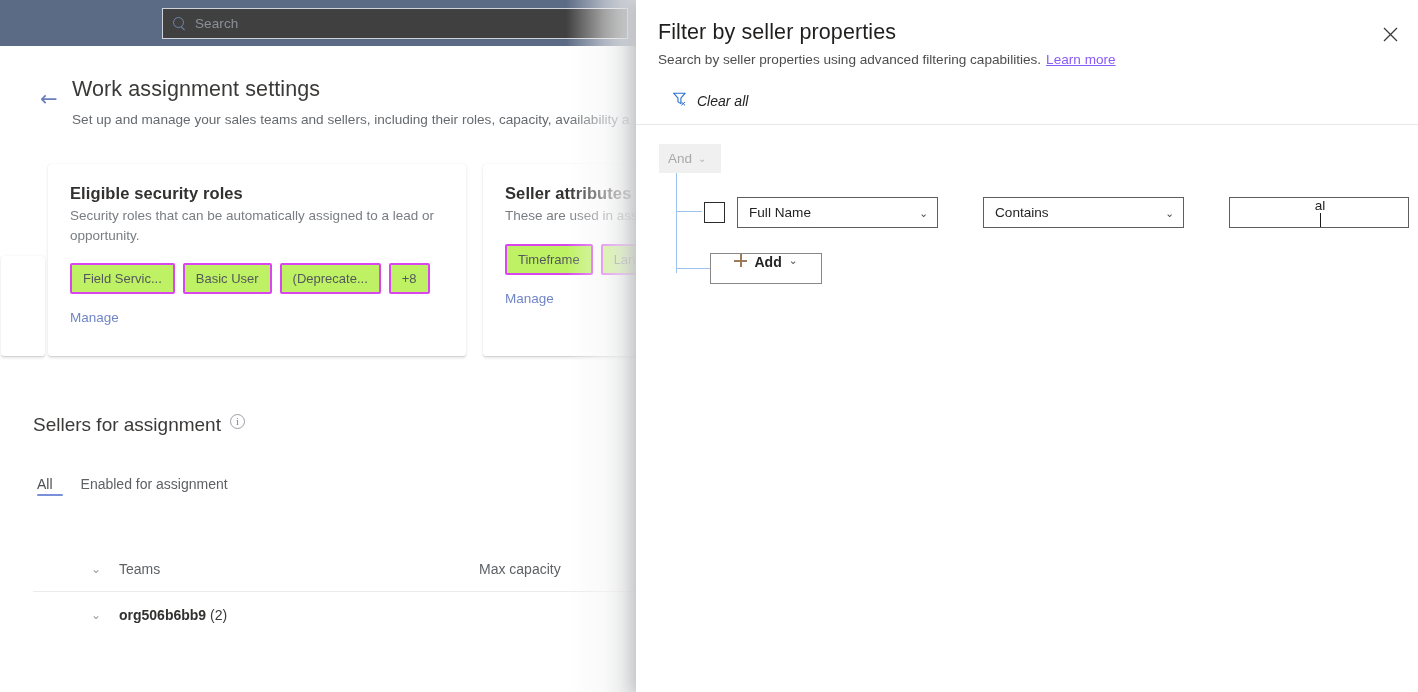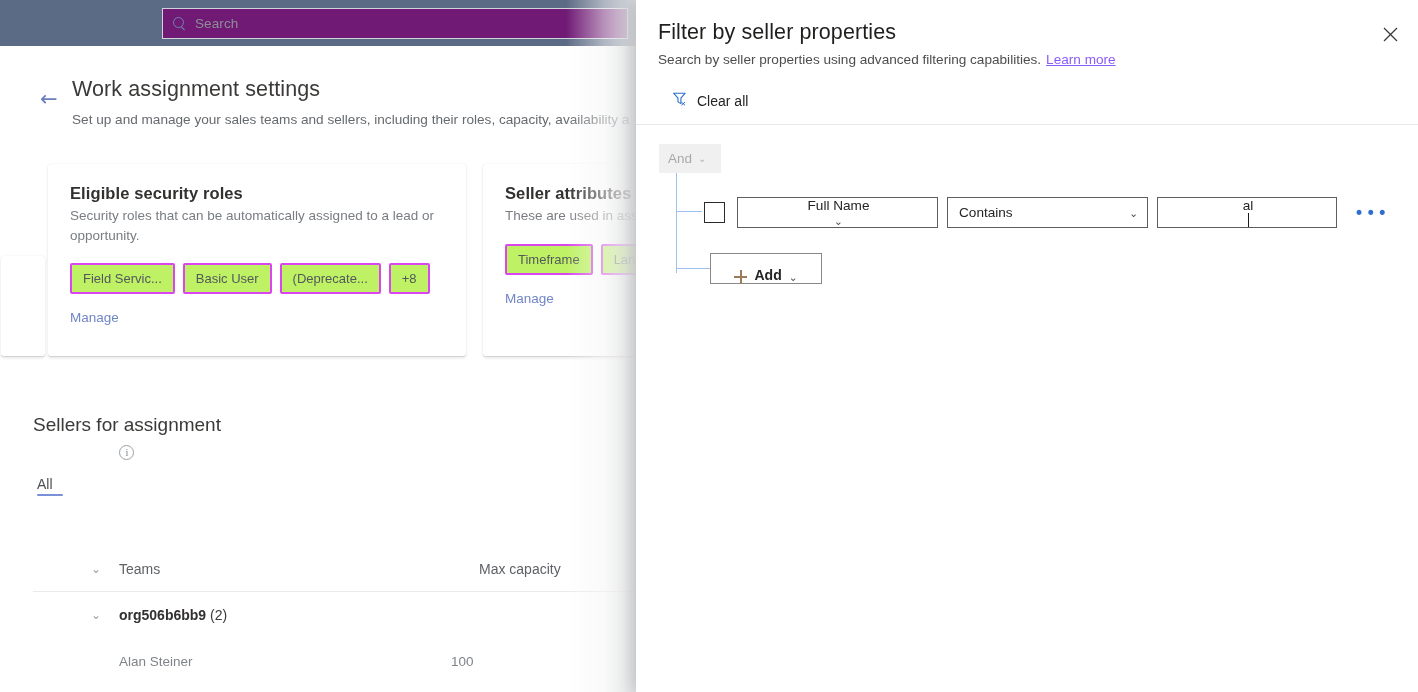--- a/index.html
+++ b/index.html
@@ -23,21 +23,21 @@
   }
 
   .topbar {
     position: absolute; left: 0; top: 0;
     width: 700px; height: 46px;
     background: #5c6b85;
   }
   .topbar-search {
     position: absolute; left: 162px; top: 8px;
     width: 466px; height: 31px;
-    background: #701a75;
+    background: #404040;
     display: flex; align-items: center;
     padding-left: 10px;
     border: 1px solid #cfd4da;
   }
   .search-icon {
     width: 14px; height: 14px;
     position: relative;
     margin-right: 8px;
     flex: 0 0 auto;
   }
@@ -110,21 +110,21 @@
     display: inline-block;
     margin-top: 16px;
     font-size: 13.5px;
     color: #7186c7;
     cursor: pointer;
   }
 
   
   .sellers-head {
     position: absolute; left: 33px; top: 368px;
-    display: flex; align-items: center; gap: 9px; flex-direction: column;
+    display: flex; gap: 9px;
   }
   .sellers-title { font-size: 19px; color: #3b3a39; font-weight: 400; }
   .info-icon {
     width: 15px; height: 15px; border-radius: 50%;
     border: 1.2px solid #9aa0a6;
     color: #80868b; font-size: 10.5px; line-height: 13px;
     text-align: center; font-family: "Liberation Serif", serif;
     cursor: pointer;
   }
 
@@ -186,21 +186,21 @@
   .panel-close svg { display: block; }
   .panel-sub {
     position: absolute; left: 22px; top: 52px;
     font-size: 13.6px; color: #4d4d4d;
   }
   .panel-sub .lnk { color: #8b5cf6; text-decoration: underline; margin-left: 5px; cursor: pointer; }
 
   .clear-all {
     position: absolute; left: 32px; top: 88px;
     display: flex; align-items: center; gap: 9px;
-    cursor: pointer; padding: 3px 4px;
+    cursor: pointer; padding: 3px 4px; font-style: italic;
   }
   .clear-all-label { font-size: 14px; color: #242424; }
   .divider {
     position: absolute; left: 0; top: 124px; width: 782px; height: 1px;
     background: #e8e8e8;
   }
 
   .filter-area { position: absolute; left: 0; top: 124px; width: 782px; }
 
   .and-chip {
@@ -238,44 +238,45 @@
     cursor: pointer;
   }
   .fld {
     height: 31px;
     border: 1px solid #605e5c;
     background: #fff;
     display: flex; align-items: center;
     padding: 0 9px 0 11px;
     font-size: 13.6px; color: #242424;
     cursor: pointer;
+    margin-left: 36px;
   }
   .fld.sel { justify-content: space-between; }
-  .fld-attr { width: 201px; margin-left: 3px; flex-direction: column; }
+  .fld-attr { width: 201px; margin-left: 3px; }
   .fld-op { width: 201px; }
   .fld-val { width: 180px; cursor: text; flex-direction: column; }
   .fld-chev { color: #4d4d4d; font-size: 10.5px; font-family: "DejaVu Sans", sans-serif; }
   .caret {
     display: inline-block; width: 1px; height: 15px;
     background: #1b1b1b; margin-left: 1px;
     vertical-align: middle;
   }
   .more-dots {
     margin-left: 8px;
     color: #2f6fd0; font-size: 17px; letter-spacing: 1.6px;
     line-height: 10px; cursor: pointer;
     font-family: "DejaVu Sans", sans-serif;
   }
 
   .add-btn {
     position: absolute; left: 74px; top: 129px;
     width: 112px; height: 31px;
     border: 1px solid #8a8886;
     background: #fff;
-    display: flex; align-items: flex-end; justify-content: center;
+    display: flex; align-items: flex-start; justify-content: center;
     gap: 7px; cursor: pointer;
   }
   .plus-icon {
     position: relative; width: 13px; height: 13px; flex: 0 0 auto;
   }
   .plus-icon::before, .plus-icon::after {
     content: ""; position: absolute; background: #9c7a5a;
   }
   .plus-icon::before { left: 0; top: 6px; width: 13px; height: 1.6px; }
   .plus-icon::after { left: 6px; top: 0; width: 1.6px; height: 13px; }
@@ -331,41 +332,38 @@
         </div>
       </div>
 
       <div class="sellers-head">
         <span class="sellers-title">Sellers for assignment</span>
         <span class="info-icon">i</span>
       </div>
 
       <div class="tabs">
         <div class="tab active">All</div>
+        <div class="tab">Enabled for assignment</div>
       </div>
 
       <div class="grid">
         <div class="grid-header">
           <span class="chev">⌄</span>
           <span class="col-teams">Teams</span>
           <span class="col-cap">Max capacity</span>
         </div>
 
         <div class="grid-row">
           <span class="chev">⌄</span>
           <span class="col-teams">
             <span class="group-name">org506b6bb9</span>
             <span class="group-count">(2)</span>
           </span>
         </div>
 
-        <div class="grid-row">
-          <span class="seller-name">Alan Steiner</span>
-          <span class="seller-cap">100</span>
-        </div>
 
         <div class="grid-row">
           
           
         </div>
       </div>
 
     </div>
   </div>
 

